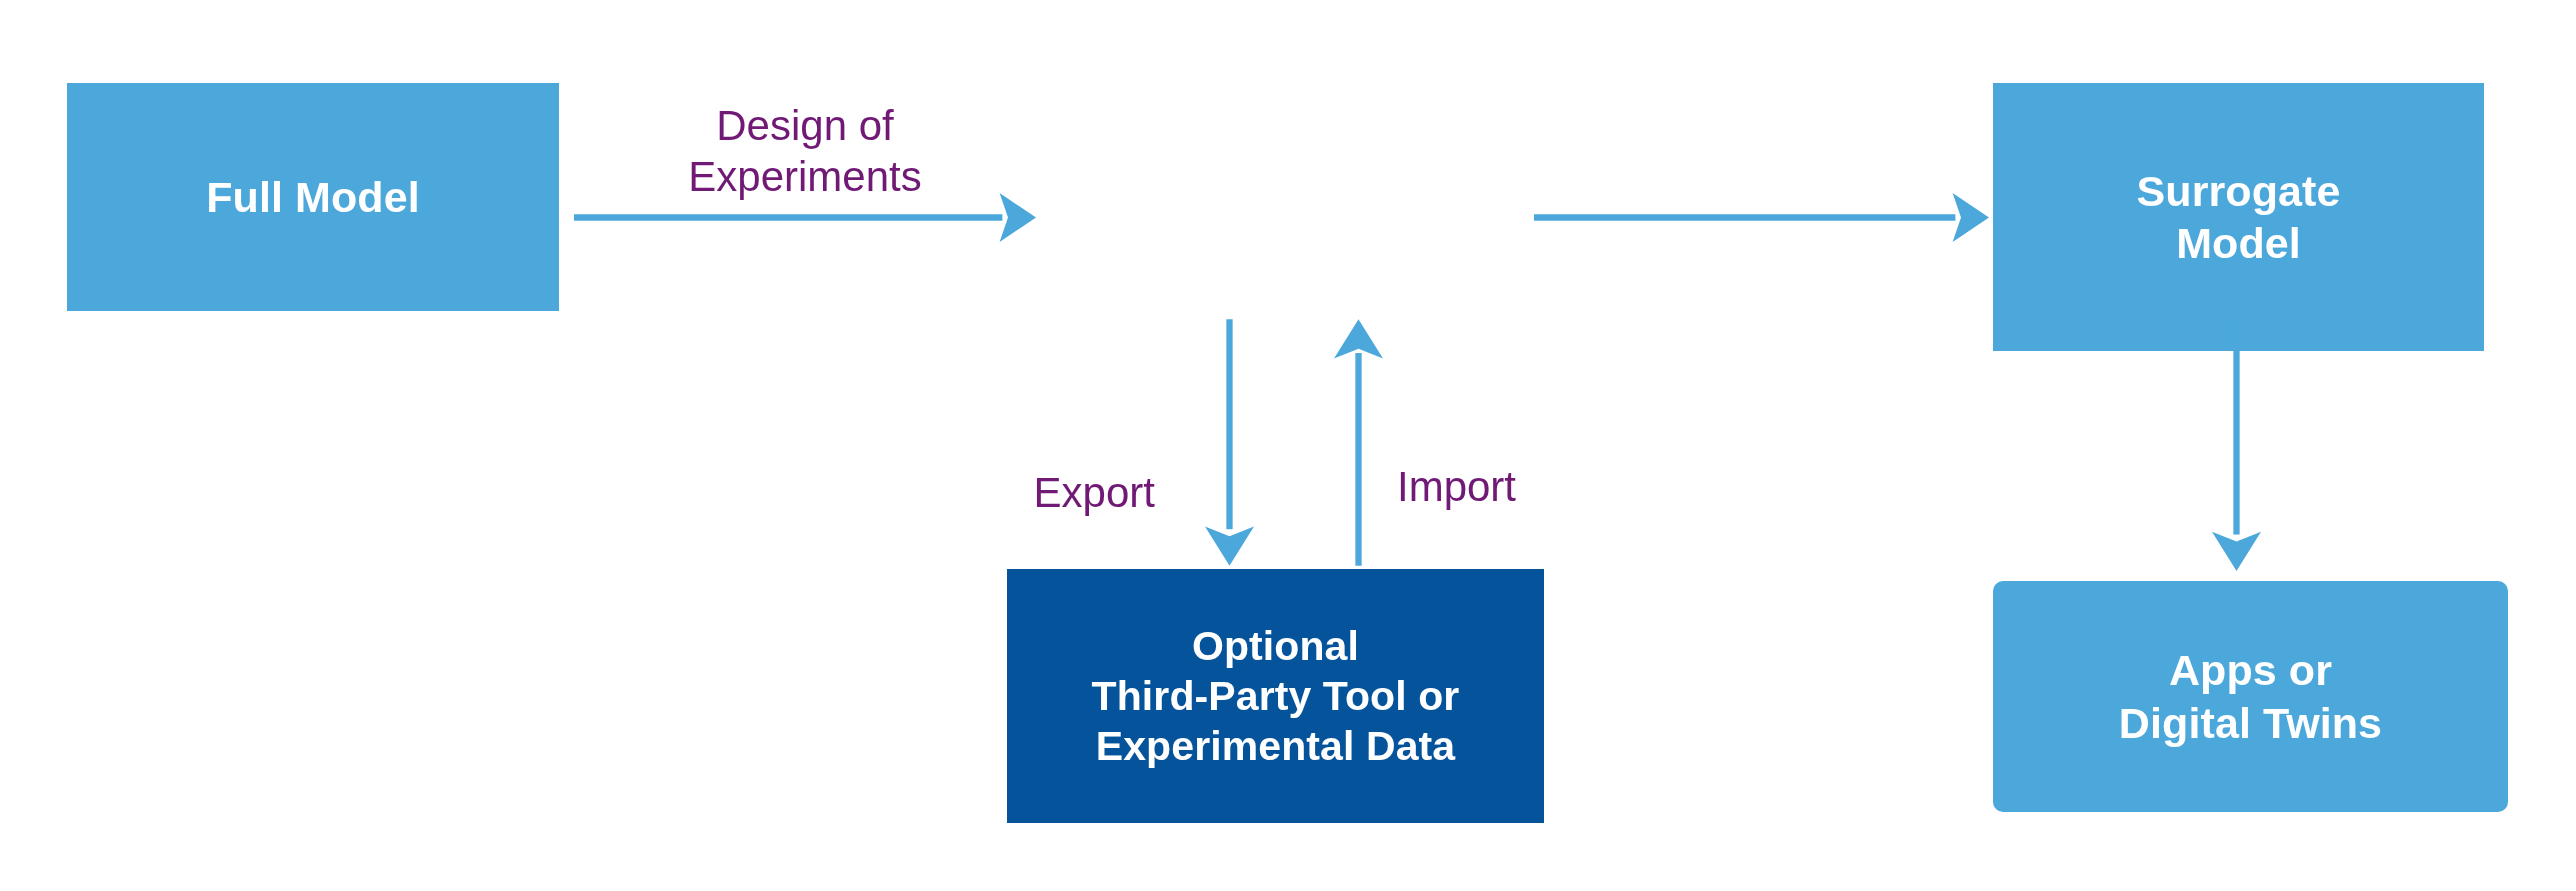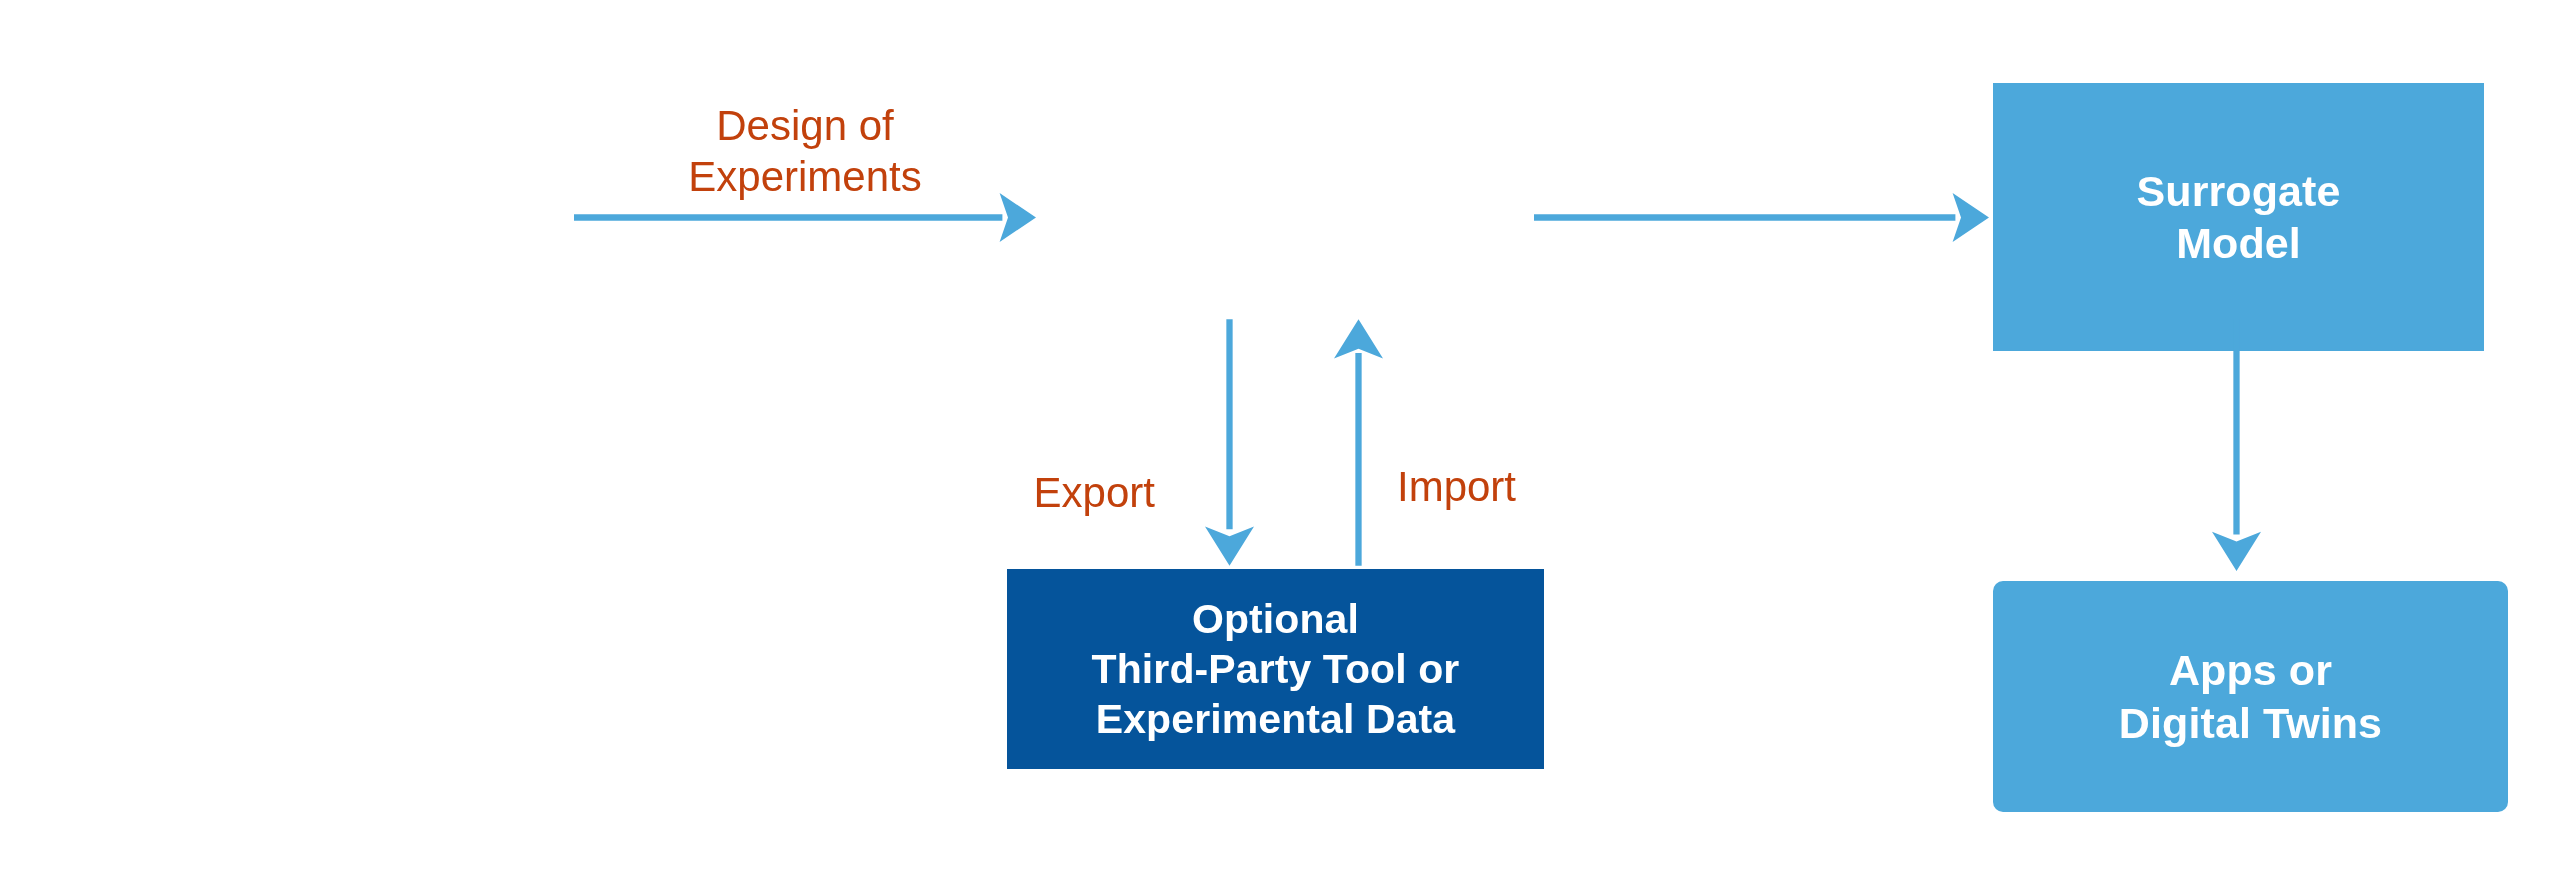--- a/index.html
+++ b/index.html
@@ -30,49 +30,52 @@
     letter-spacing: 0.1px;
     white-space: pre-line;
     box-sizing: border-box;
     padding: 2.8px 7px;
   }
   .node.light { background: #4CA8DB; }
   .node.dark  { background: #05549B; }
 
   .edge-label {
     position: absolute;
-    color: #c2410c;
+    color: #701a75;
     font-weight: 400;
     font-size: 42px;
     line-height: 1.22;
     text-align: center;
     white-space: pre-line;
     box-sizing: border-box;
   }
   .edge-label.left-align { text-align: right; }
 
   .arrow-svg {
     position: absolute;
     overflow: visible;
     pointer-events: none;
   }
 </style>
 </head>
 <body>
 
 <div id="canvas">
 
+  <div class="node light" style="left:67px; top:83px; width:492px; height:228px;">
+    <span>Full Model</span>
+  </div>
 
 
   <div class="node light" style="left:1993px; top:83px; width:491px; height:268px;text-align:center;">
     <span>Surrogate
 Model</span>
   </div>
 
-  <div class="node dark" style="left:1007px; top:569px; width:537px; height:200px; font-size:41px;">
+  <div class="node dark" style="left:1007px; top:569px; width:537px; height:254px; font-size:41px;">
     <span>Optional
 Third-Party Tool or
 Experimental Data</span>
   </div>
 
   <div class="node light" style="left:1993px; top:581px; width:515px; height:231px;border-radius:10px;">
     <span>Apps or
 Digital Twins</span>
   </div>
 

